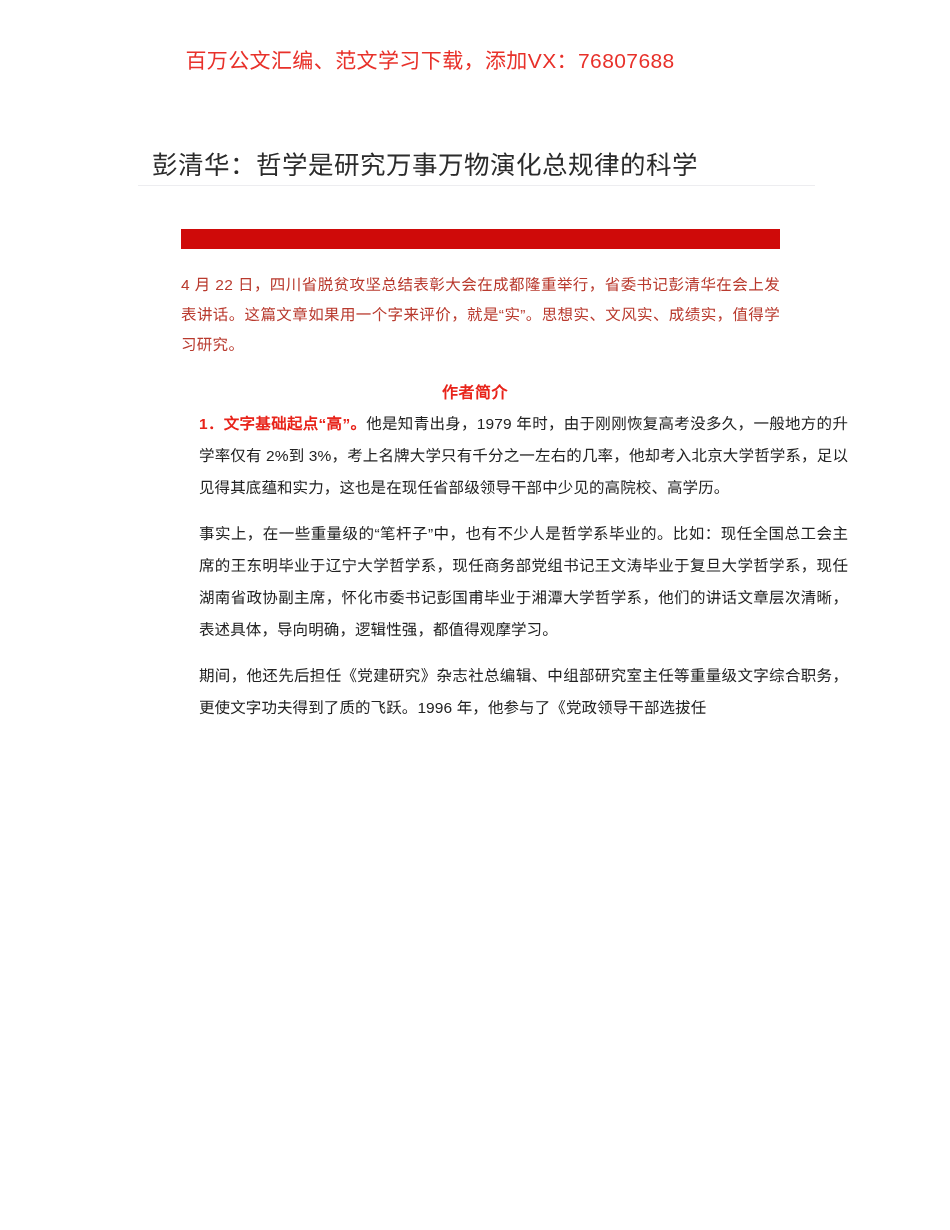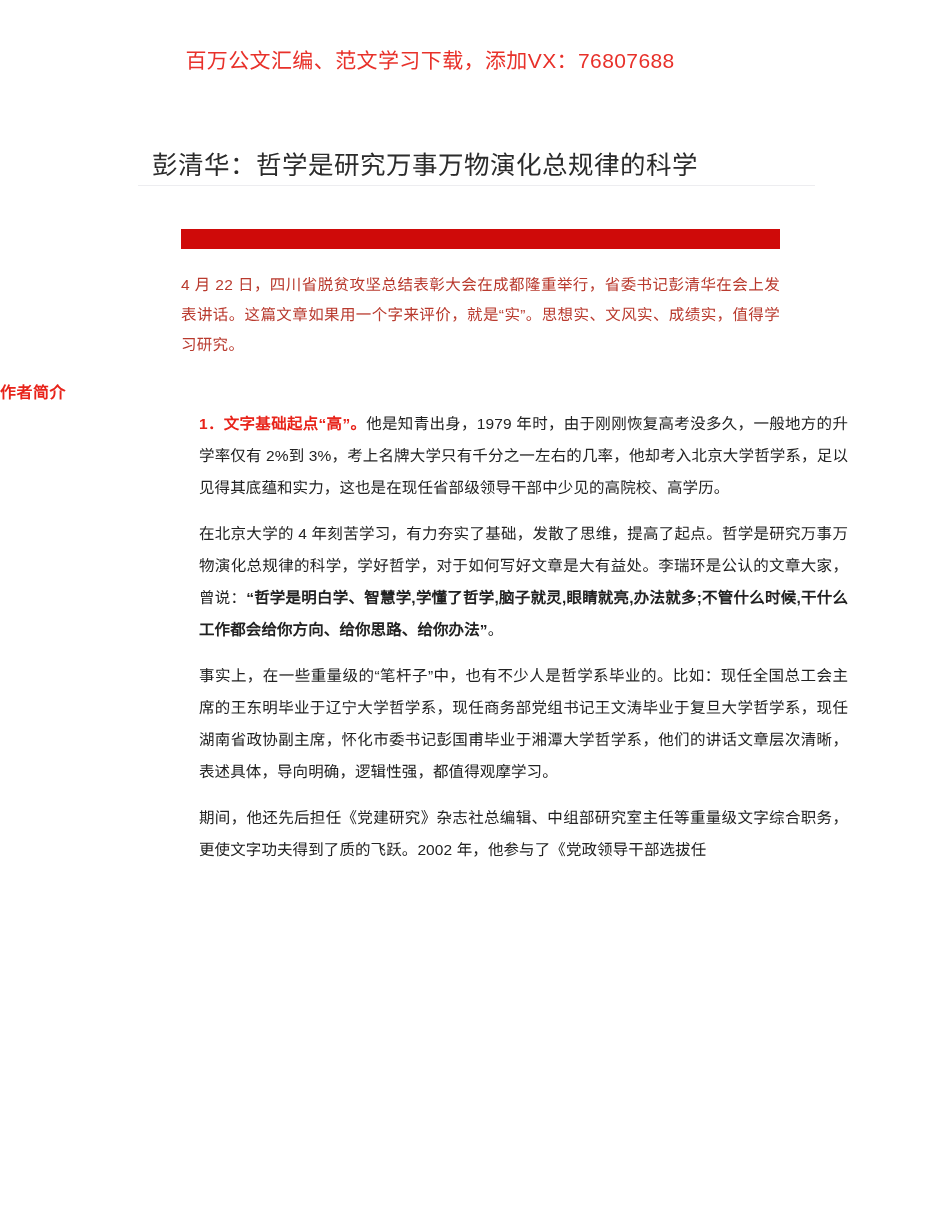--- a/index.html
+++ b/index.html
@@ -83,20 +83,21 @@
     text-align: justify;
     text-justify: inter-ideograph;
   }
 
   
   .section-heading {
     position: absolute;
     top: 379px;
     left: 0;
     width: 950px;
+    text-align: center;
     color: #e8231a;
     font-size: 16px;
     font-weight: bold;
     letter-spacing: 0.5px;
   }
 
   
   .body-wrap {
     position: absolute;
     top: 408px;
@@ -136,28 +137,25 @@
   </div>
 
   <div class="section-heading">作者简介</div>
 
   <div class="body-wrap">
 
     <p class="para">
       <span class="lead">1．文字基础起点“高”。</span><span>他是知青出身，1979 年时，由于刚刚恢复高考没多久，一般地方的升学率仅有 2%到 3%，考上名牌大学只有千分之一左右的几率，他却考入北京大学哲学系，足以见得其底蕴和实力，这也是在现任省部级领导干部中少见的高院校、高学历。</span>
     </p>
 
-    <p class="para">
-      <span>在北京大学的 4 年刻苦学习，有力夯实了基础，发散了思维，提高了起点。哲学是研究万事万物演化总规律的科学，学好哲学，对于如何写好文章是大有益处。李瑞环是公认的文章大家，曾说：</span><span class="q">“哲学是明白学、智慧学,学懂了哲学,脑子就灵,眼睛就亮,办法就多;不管什么时候,干什么工作都会给你方向、给你思路、给你办法”</span><span>。</span>
-    </p>
 
     <p class="para">
       <span>事实上，在一些重量级的“笔杆子”中，也有不少人是哲学系毕业的。比如：现任全国总工会主席的王东明毕业于辽宁大学哲学系，现任商务部党组书记王文涛毕业于复旦大学哲学系，现任湖南省政协副主席，怀化市委书记彭国甫毕业于湘潭大学哲学系，他们的讲话文章层次清晰，表述具体，导向明确，逻辑性强，都值得观摩学习。</span>
     </p>
 
 
     <p class="para">
-      <span>期间，他还先后担任《党建研究》杂志社总编辑、中组部研究室主任等重量级文字综合职务，更使文字功夫得到了质的飞跃。2002 年，他参与了《党政领导干部选拔任</span>
+      <span>期间，他还先后担任《党建研究》杂志社总编辑、中组部研究室主任等重量级文字综合职务，更使文字功夫得到了质的飞跃。1996 年，他参与了《党政领导干部选拔任</span>
     </p>
 
   </div>
 
 </div>
 
 </body></html>

